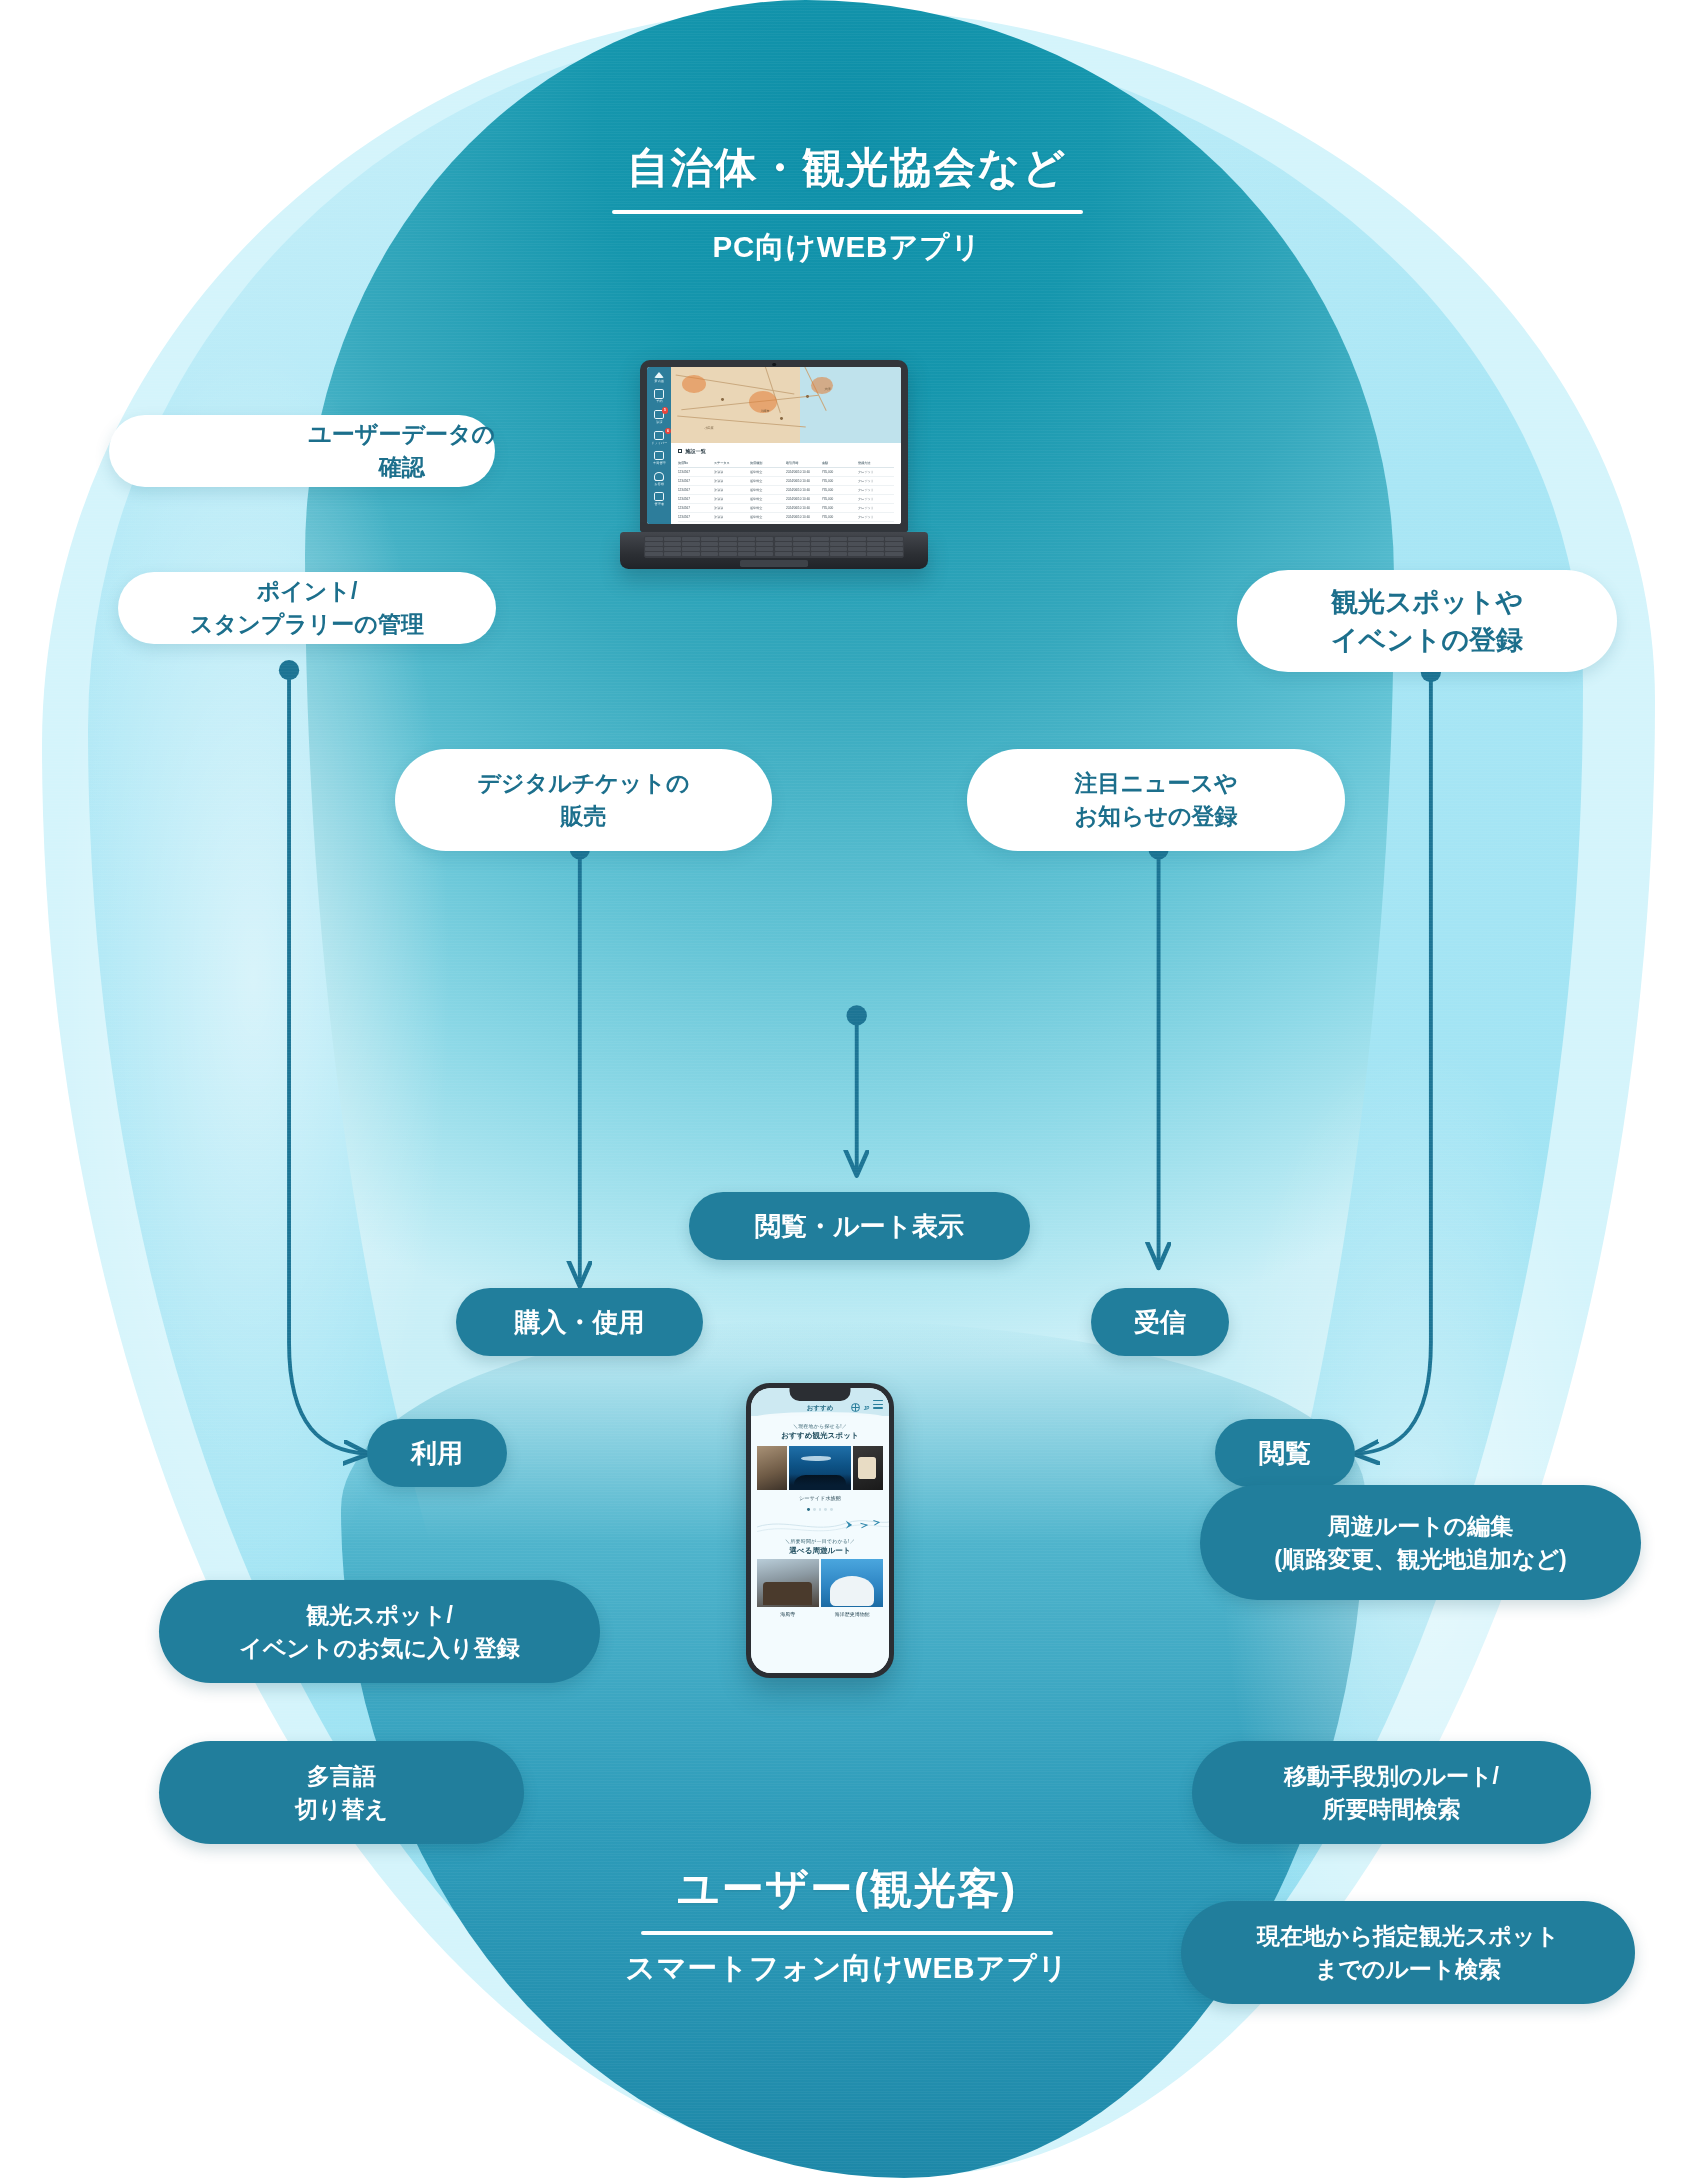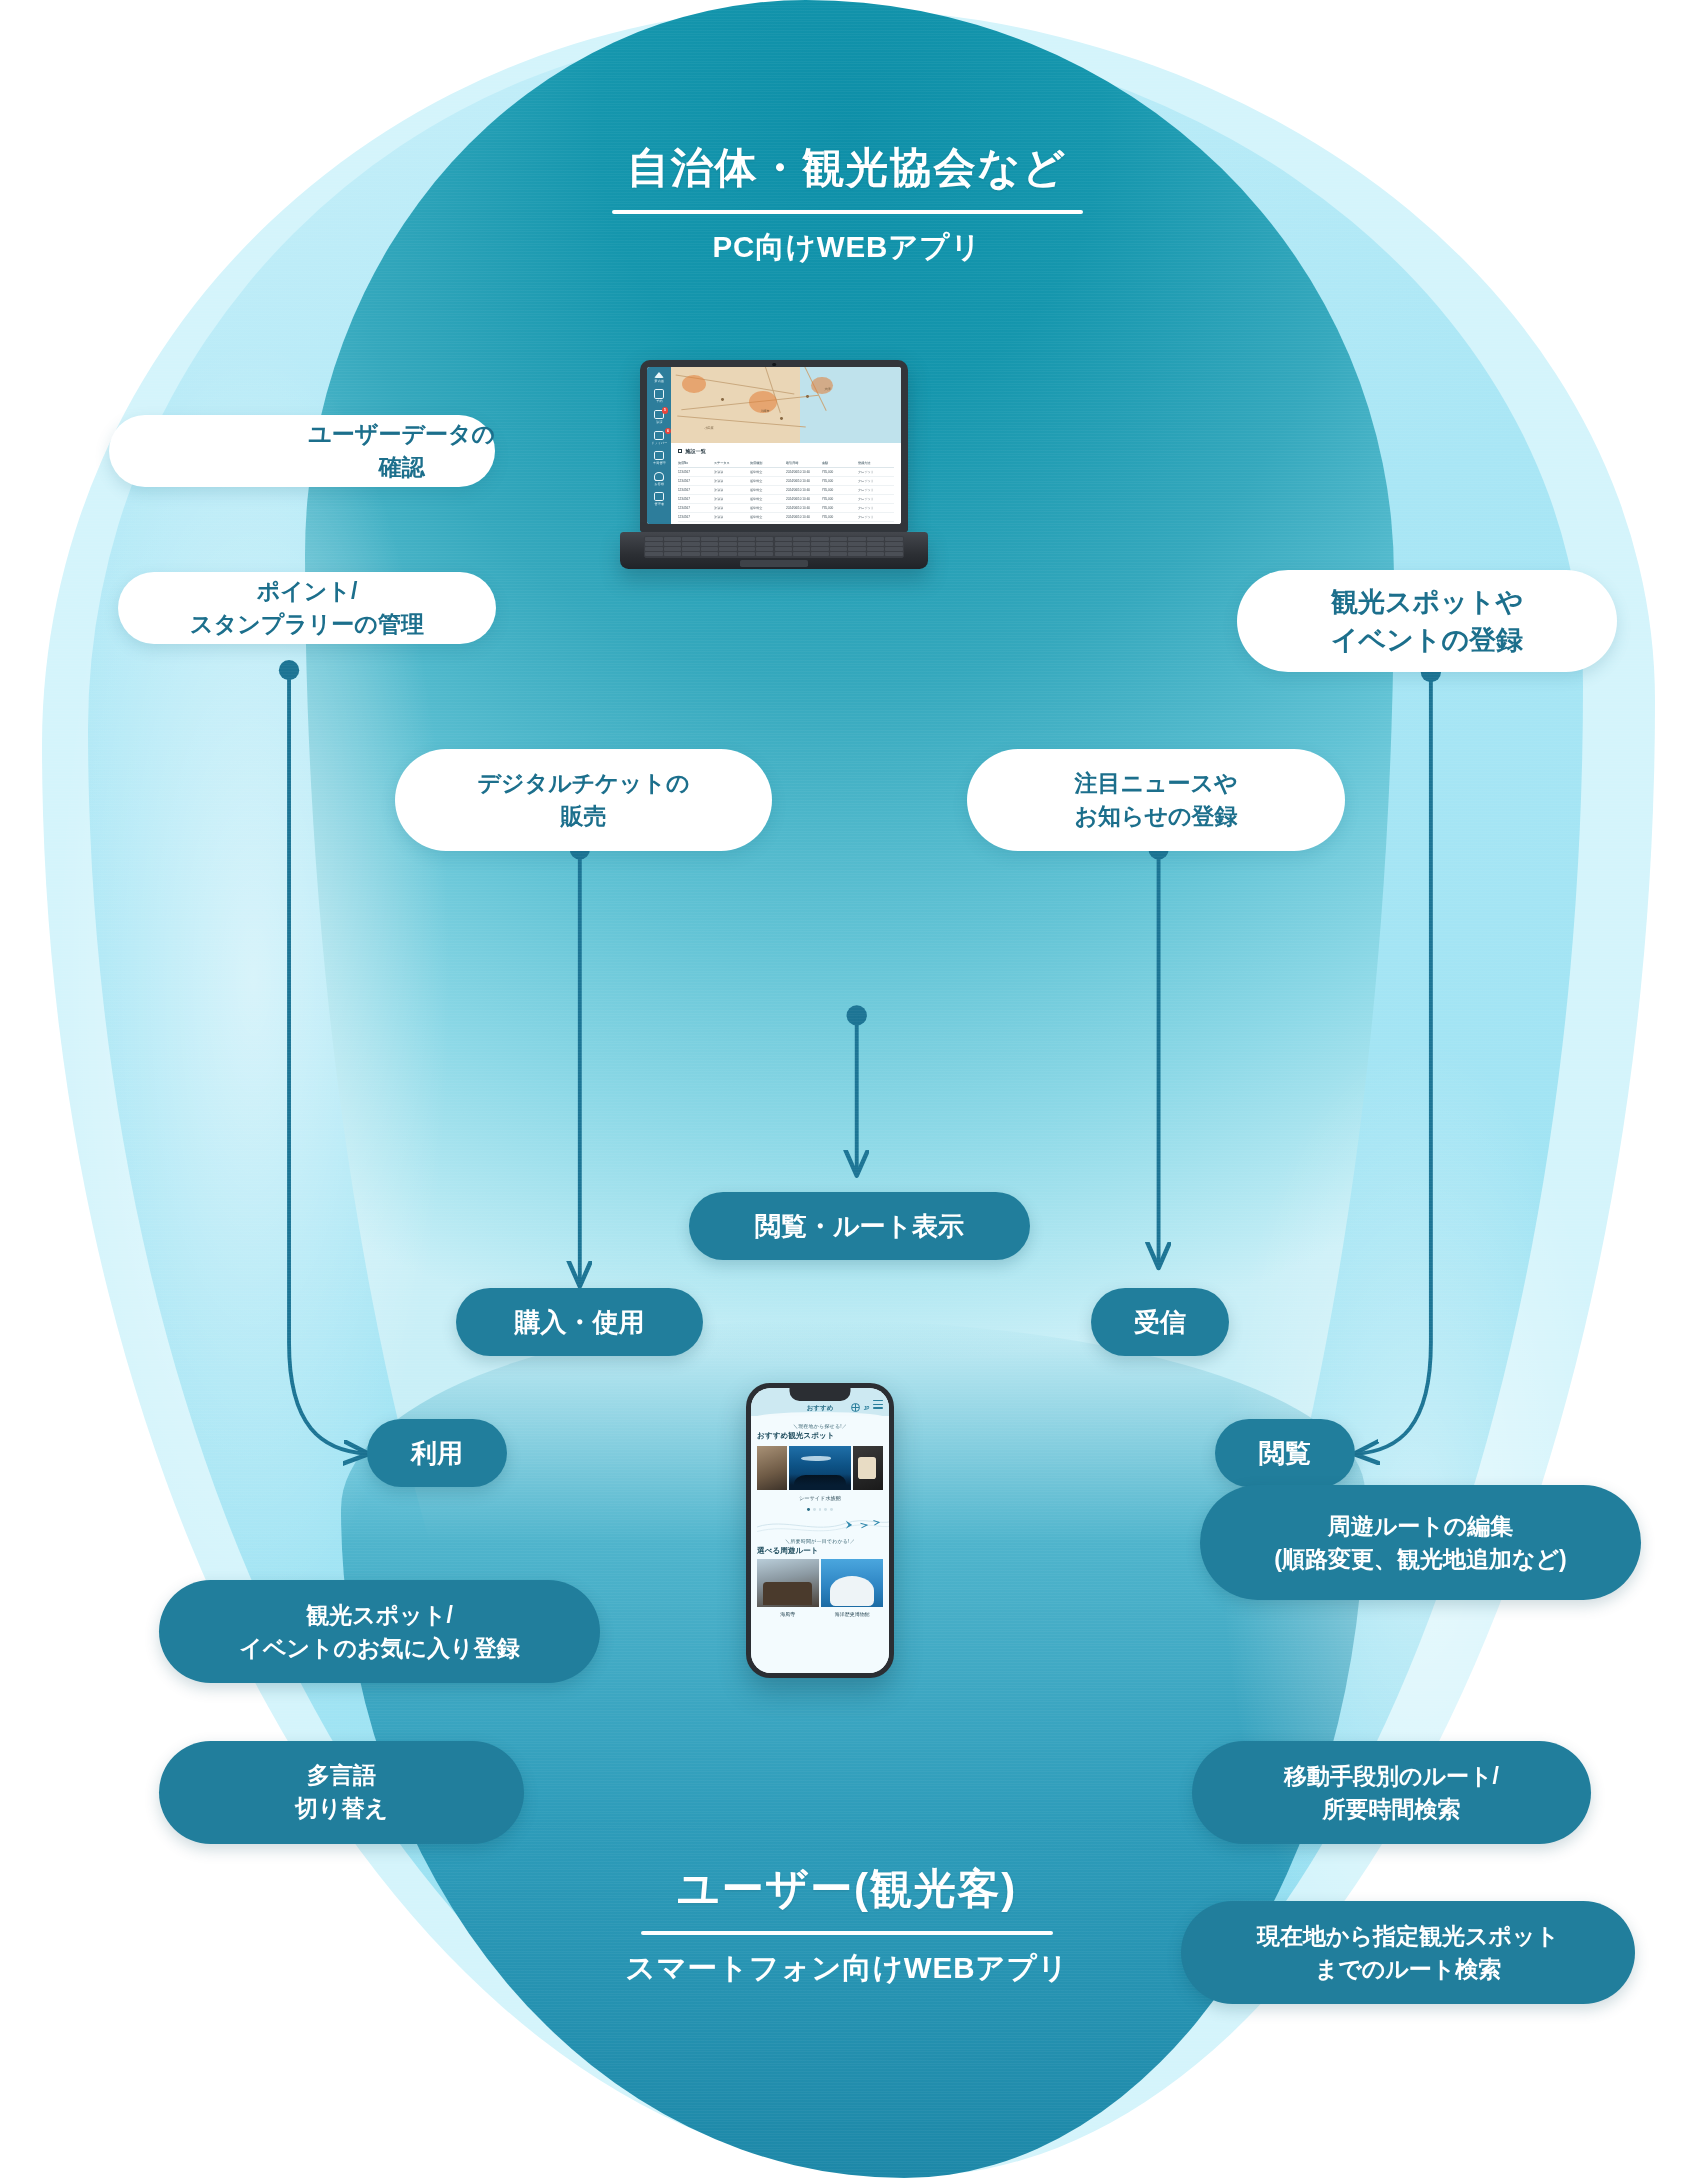--- a/index.html
+++ b/index.html
@@ -179,21 +179,21 @@
   .ph-title { font-size:6.5px; font-weight:700; color:#2b6f88; z-index:3; }
   .ph-globe { position:absolute; right:29.5px; bottom:3.7px; z-index:3;
     width:9.2px;height:9.2px;border:1.1px solid #2b7f9c;border-radius:50%; }
   .ph-globe::before{content:"";position:absolute;left:50%;top:0;width:0;height:100%;border-left:0.9px solid #2b7f9c;}
   .ph-globe::after{content:"";position:absolute;left:0;top:50%;width:100%;height:0;border-top:0.9px solid #2b7f9c;}
   .ph-jp { position:absolute; right:20px; bottom:4.6px; font-size:4.6px; color:#2b7f9c; font-weight:700; z-index:3;}
   .ph-burger { position:absolute; right:6.5px; bottom:4.6px; z-index:3; }
   .ph-burger i { display:block; width:10px;height:1.5px;background:#2b7f9c;margin-bottom:2.2px;border-radius:0.9px;}
   .ph-body { flex:1; background:#f3fbfe; padding:7.4px 6.5px 0 6.5px; overflow:hidden; position:relative;}
   .ph-kicker { font-size:5px; color:#34606f; text-align:center; letter-spacing:0.2px; }
-  .ph-h { font-size:7.6px; font-weight:700; color:#1f4d5e; margin-top:1.8px; }
+  .ph-h { font-size:7.6px; font-weight:700; color:#1f4d5e; text-align:center; margin-top:1.8px; }
   .ph-strip { display:flex; gap:1.8px; margin-top:5.5px; height:44px; }
   .ph-img { flex:1; background-size:cover; }
   .ph-img.a { background:linear-gradient(160deg,#a89176,#6e5a45 60%,#3c3229); }
   .ph-img.b { flex:2.1; background:linear-gradient(180deg,#1f6fa8 0%,#0d5285 45%,#07335a 100%); position:relative; }
   .ph-img.b::after{
     content:""; position:absolute; left:0; right:0; bottom:0; height:38%;
     background:linear-gradient(180deg,rgba(0,0,0,0),#061d33 70%);
   }
   .ph-fish { position:absolute; left:20%; top:22%; width:48%; height:12%;
     background:#cfe6f2; border-radius:50% 40% 45% 55%; opacity:.85; }
@@ -563,21 +563,21 @@
         </div>
       </div>
     </div>
   </div>
 
   <div class="abs pill pill-dark" style="left:159px; top:1580px; width:441px; height:103px; font-size:23px;justify-content:center;">
     <span>観光スポット/
 イベントのお気に入り登録</span>
   </div>
 
-  <div class="abs pill pill-dark" style="left:159px; top:1741px; width:365px; height:103px; font-size:23px;font-family:Liberation Serif, serif;">
+  <div class="abs pill pill-dark" style="left:159px; top:1741px; width:365px; height:103px; font-size:23px;">
     <span>多言語
 切り替え</span>
   </div>
 
   <div class="abs pill pill-dark" style="left:1200px; top:1485px; width:441px; height:115px; font-size:23px;">
     <span>周遊ルートの編集
 (順路変更、観光地追加など)</span>
   </div>
 
   <div class="abs pill pill-dark" style="left:1192px; top:1741px; width:399px; height:103px; font-size:23px;">

